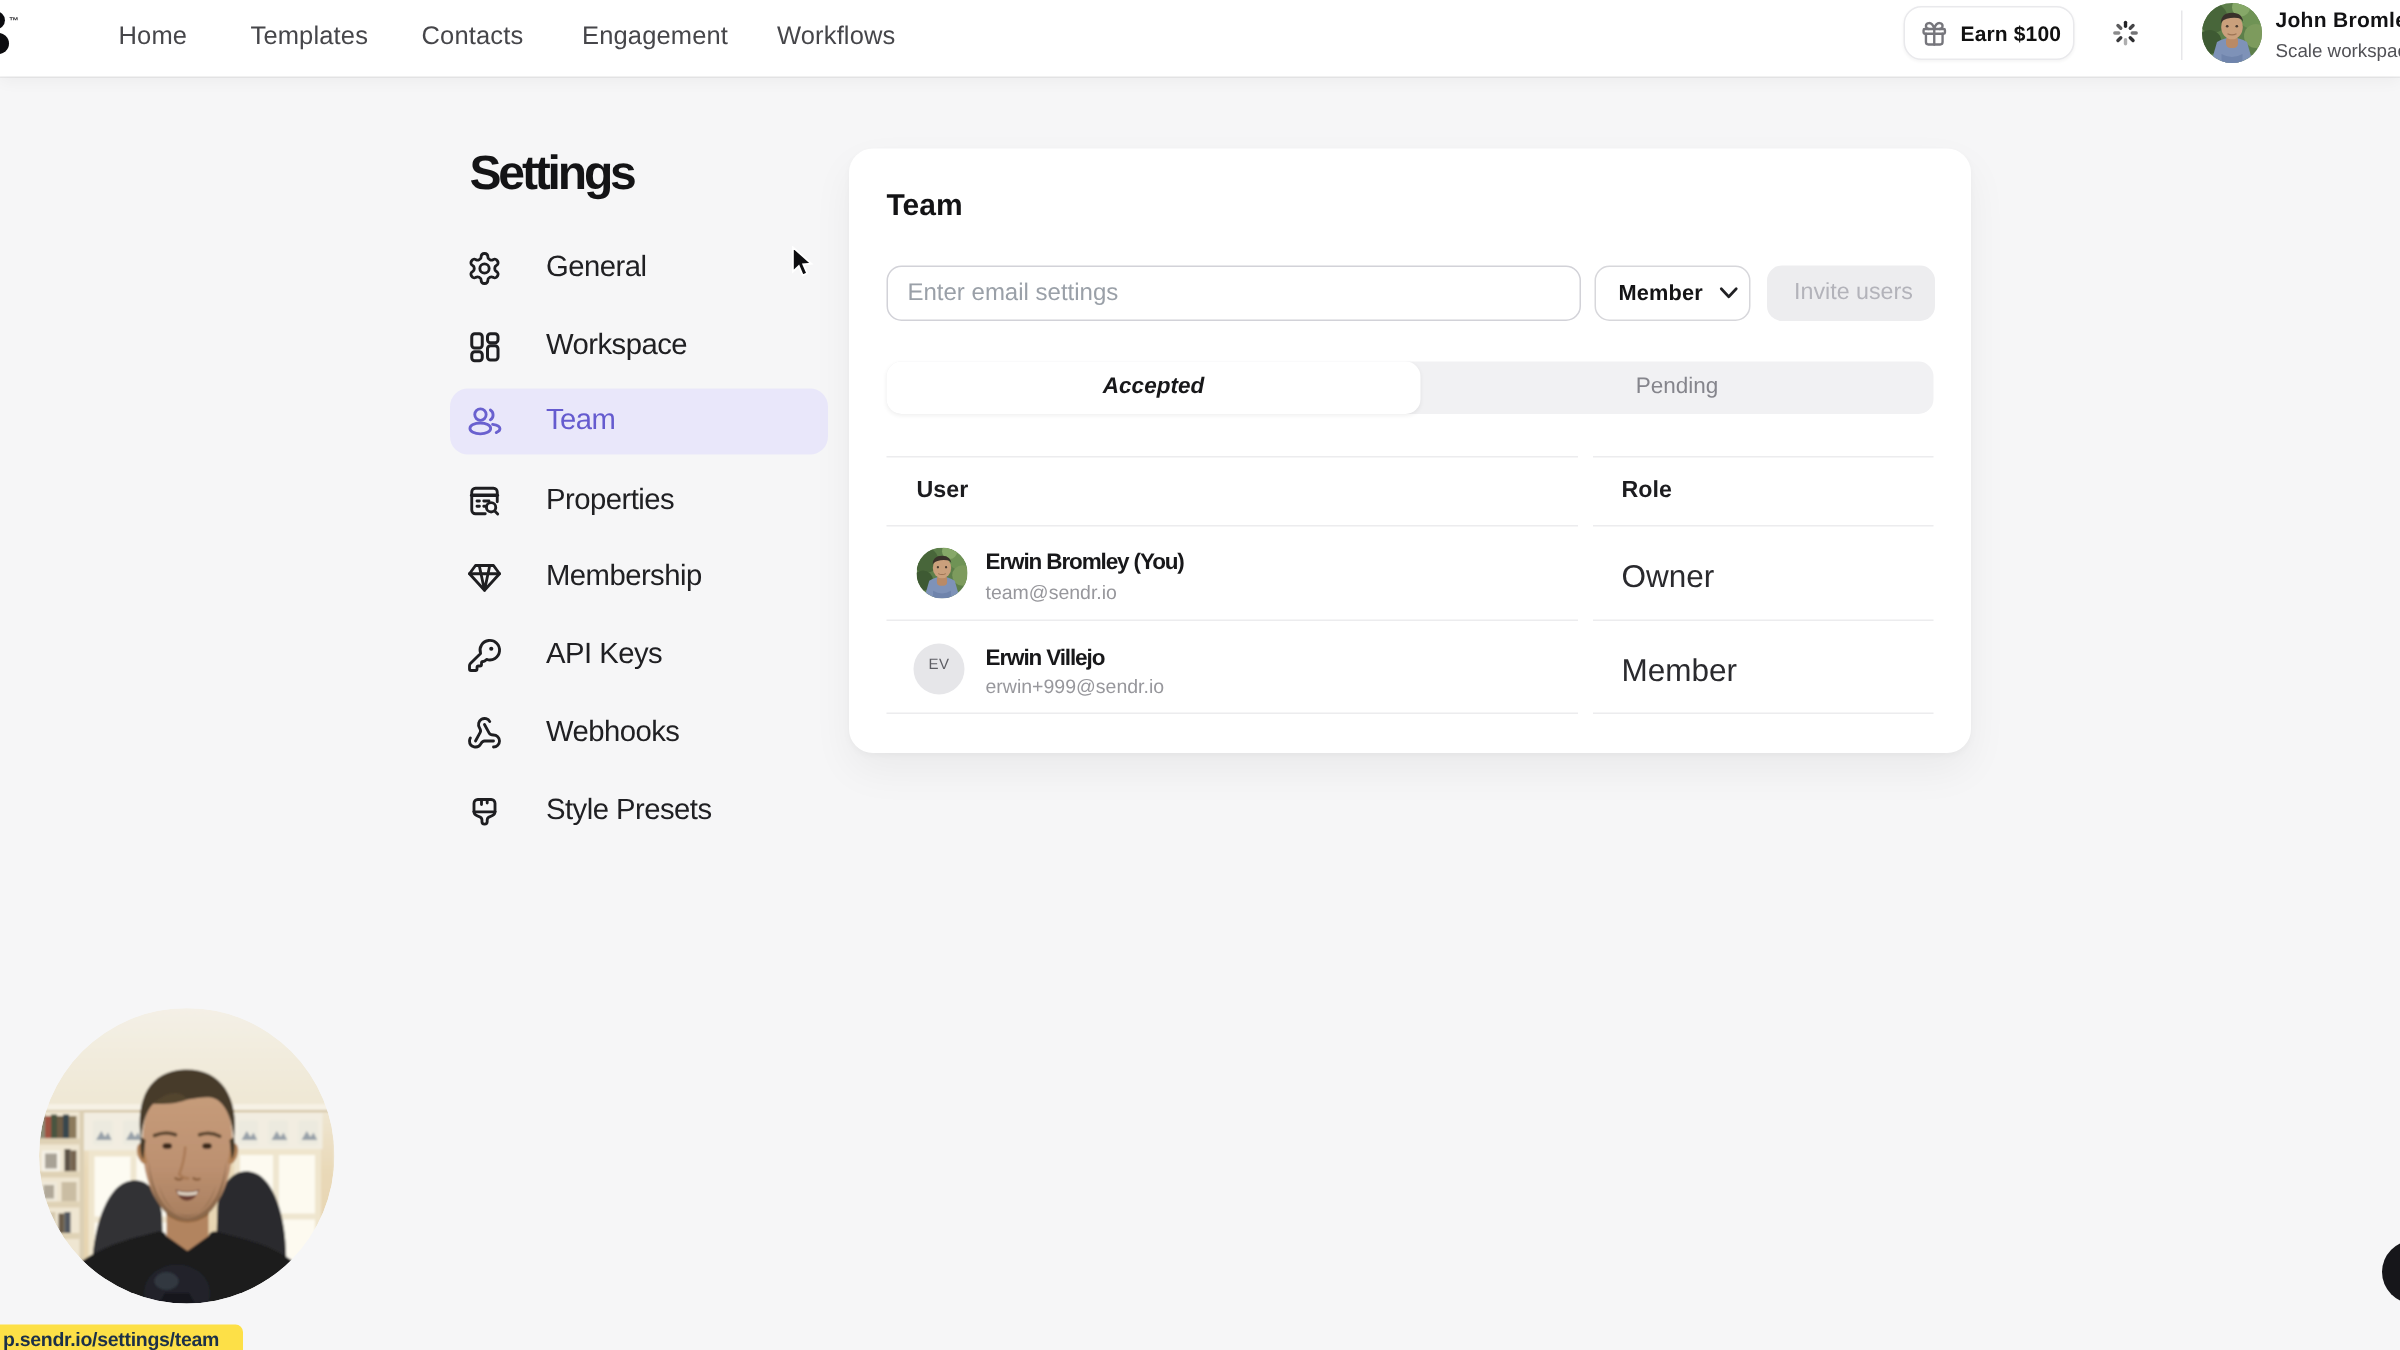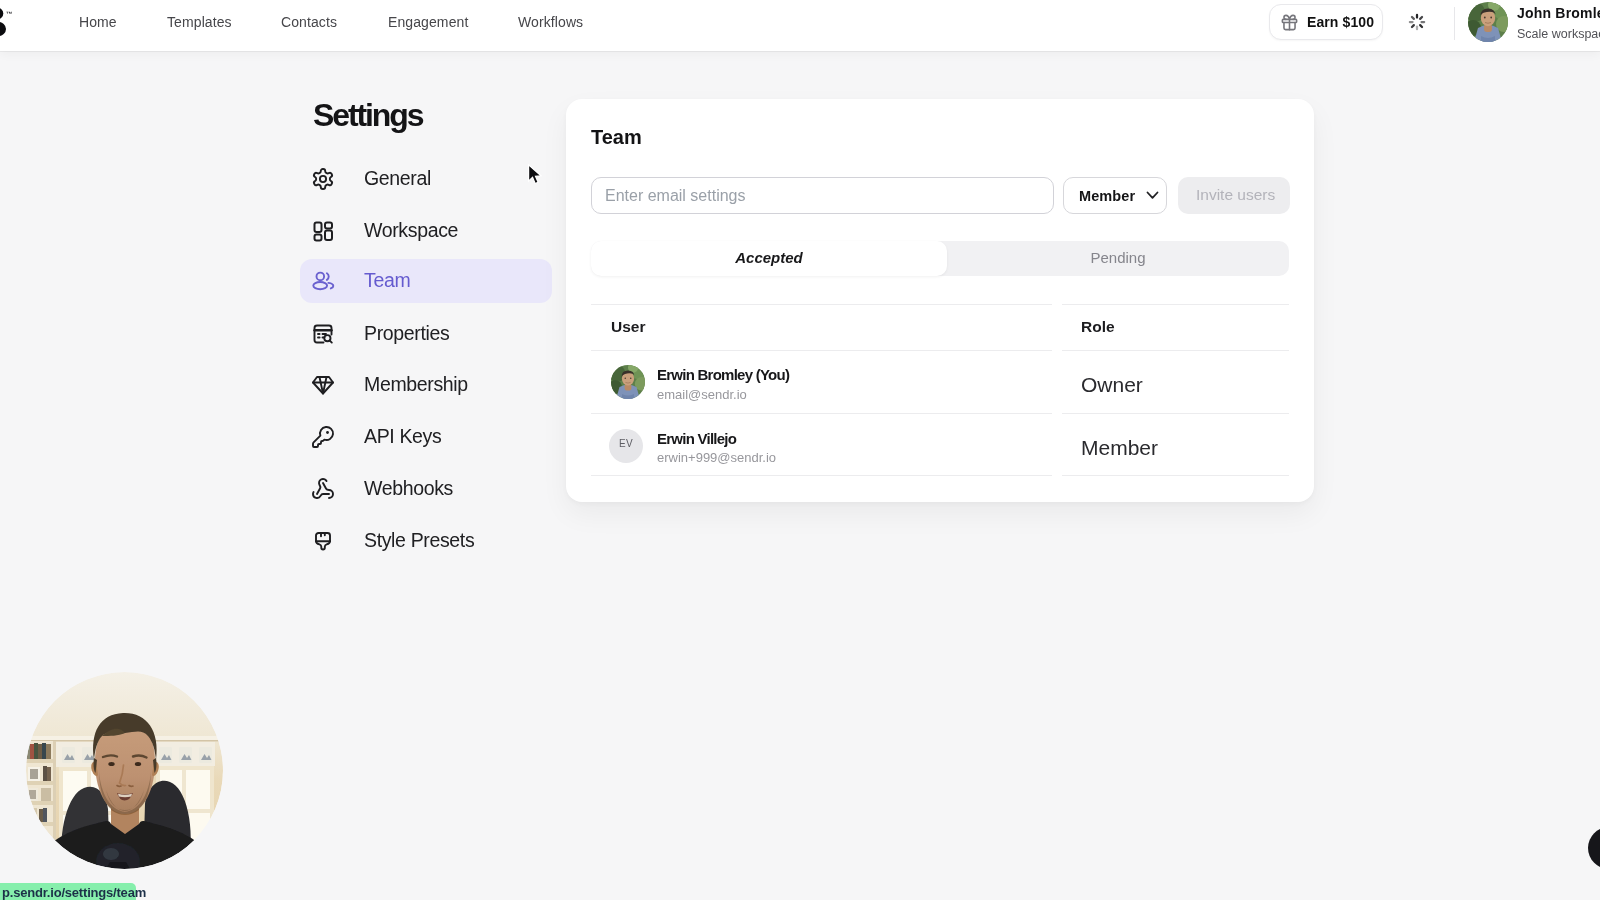--- a/index.html
+++ b/index.html
@@ -13,21 +13,21 @@
   }
   #stage { position:absolute; inset:0; width:1600px; height:900px; overflow:hidden; }
   .abs { position:absolute; }
 
   
   #topbar {
     position:absolute; left:0; top:0; width:1600px; height:51px;
     background:#ffffff;
     box-shadow:0 1px 0 rgba(0,0,0,0.05), 0 4px 9px rgba(0,0,0,0.035);
   }
-  .nav-link { position:absolute; top:14px; font-size:14px; color:#46464a; letter-spacing:0.1px; }
+  .nav-link { position:absolute; top:14px; font-size:17px; color:#46464a; letter-spacing:0.1px; }
   #earn-btn {
     position:absolute; left:1269px; top:4px; width:114px; height:36px;
     background:#fff; border:1px solid #e9e9ec; border-radius:12px;
     box-shadow:0 1px 2px rgba(0,0,0,0.04);
   }
   #earn-btn span { position:absolute; left:37px; top:9px; font-size:14px; font-weight:700; color:#111; letter-spacing:0.1px; }
   #tb-divider { position:absolute; left:1454px; top:7px; width:1px; height:33px; background:#e7e7ea; }
   #tb-name { position:absolute; left:1517px; top:5px; width:120px; font-size:14px; font-weight:700; color:#121214; white-space:nowrap; letter-spacing:0.2px; }
   #tb-ws { position:absolute; left:1517px; top:27px; width:120px; font-size:12.5px; color:#515156; white-space:nowrap; }
 
@@ -81,22 +81,22 @@
   .row-role { position:absolute; font-size:21px; color:#2a2a2e; }
 
   #ev-avatar {
     position:absolute; left:43px; top:330px; width:34px; height:34px;
     background:#e6e6e9; border-radius:50%;
   }
   #ev-avatar span { position:absolute; width:34px; text-align:center; top:9px; font-size:10px; color:#5d5d63; letter-spacing:0.3px; }
 
   
   #urlbar {
-    position:absolute; left:0; top:883px; width:136px; height:17px;
-    background:#86efac; border-radius:0 5px 0 0;
+    position:absolute; left:0; top:883px; width:162px; height:17px;
+    background:#fde047; border-radius:0 5px 0 0;
   }
   #urlbar span { position:absolute; left:2px; top:2px; font-size:13px; font-weight:700; color:#1c3048; letter-spacing:-0.2px; }
   #black-dot { position:absolute; left:1588px; top:827px; width:42px; height:42px; border-radius:50%; background:#16161a; }
   #webcam { position:absolute; left:26px; top:672px; width:197px; height:197px; border-radius:50%; overflow:hidden; }
 </style>
 </head>
 <body>
 <div id="stage">
 
   <div id="topbar">
@@ -292,21 +292,21 @@
         <path d="M13 34 Q20 38 27 34 L27 40 L13 40 Z" fill="#6f84ac"></path>
         <rect x="16" y="22" width="8" height="8" rx="3" fill="#b98a66"></rect>
         <ellipse cx="20" cy="16" rx="7.2" ry="8.2" fill="#caa07c"></ellipse>
         <path d="M12.5 14 Q12.5 6.5 20 6.5 Q27.5 6.5 27.5 14 Q27.5 10.5 24 10 Q20 9.5 16.5 10.5 Q13 11.5 12.5 14 Z" fill="#39312a"></path>
         <circle cx="16.8" cy="15.5" r="0.9" fill="#4a3b30"></circle>
         <circle cx="23.2" cy="15.5" r="0.9" fill="#4a3b30"></circle>
         <path d="M17 20.5 Q20 22 23 20.5" stroke="#9c7354" stroke-width="0.8" fill="none"></path>
       </g>
     </svg>
     <div class="row-name" style="left:91px; top:267px;">Erwin Bromley (You)</div>
-    <div class="row-mail" style="left:91px; top:288px;">email@sendr.io</div>
+    <div class="row-mail" style="left:91px; top:288px;">team@sendr.io</div>
     <div class="row-role" style="left:515px; top:274px;">Owner</div>
 
     <div id="ev-avatar">
         <span>EV</span>
       </div>
     <div class="row-name" style="left:91px; top:331px;">Erwin Villejo</div>
     <div class="row-mail" style="left:91px; top:351px;">erwin+999@sendr.io</div>
     <div class="row-role" style="left:515px; top:337px;">Member</div>
   </div>
 

